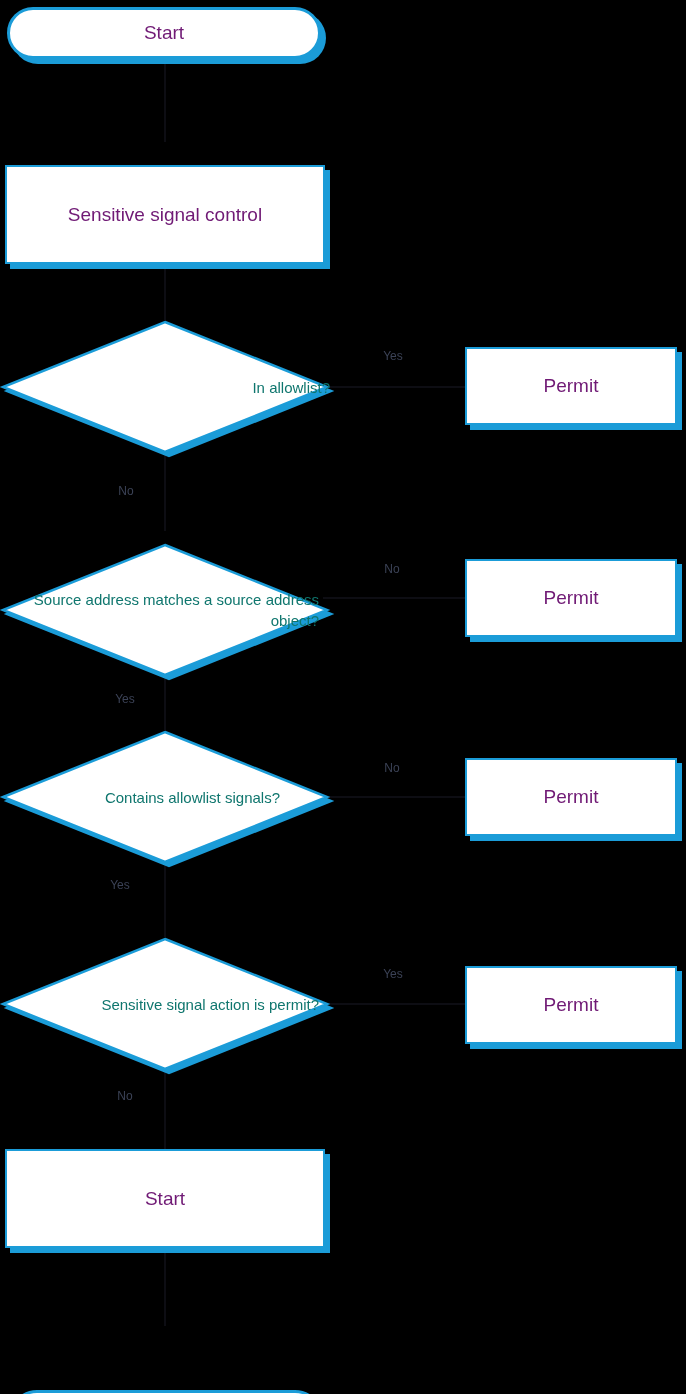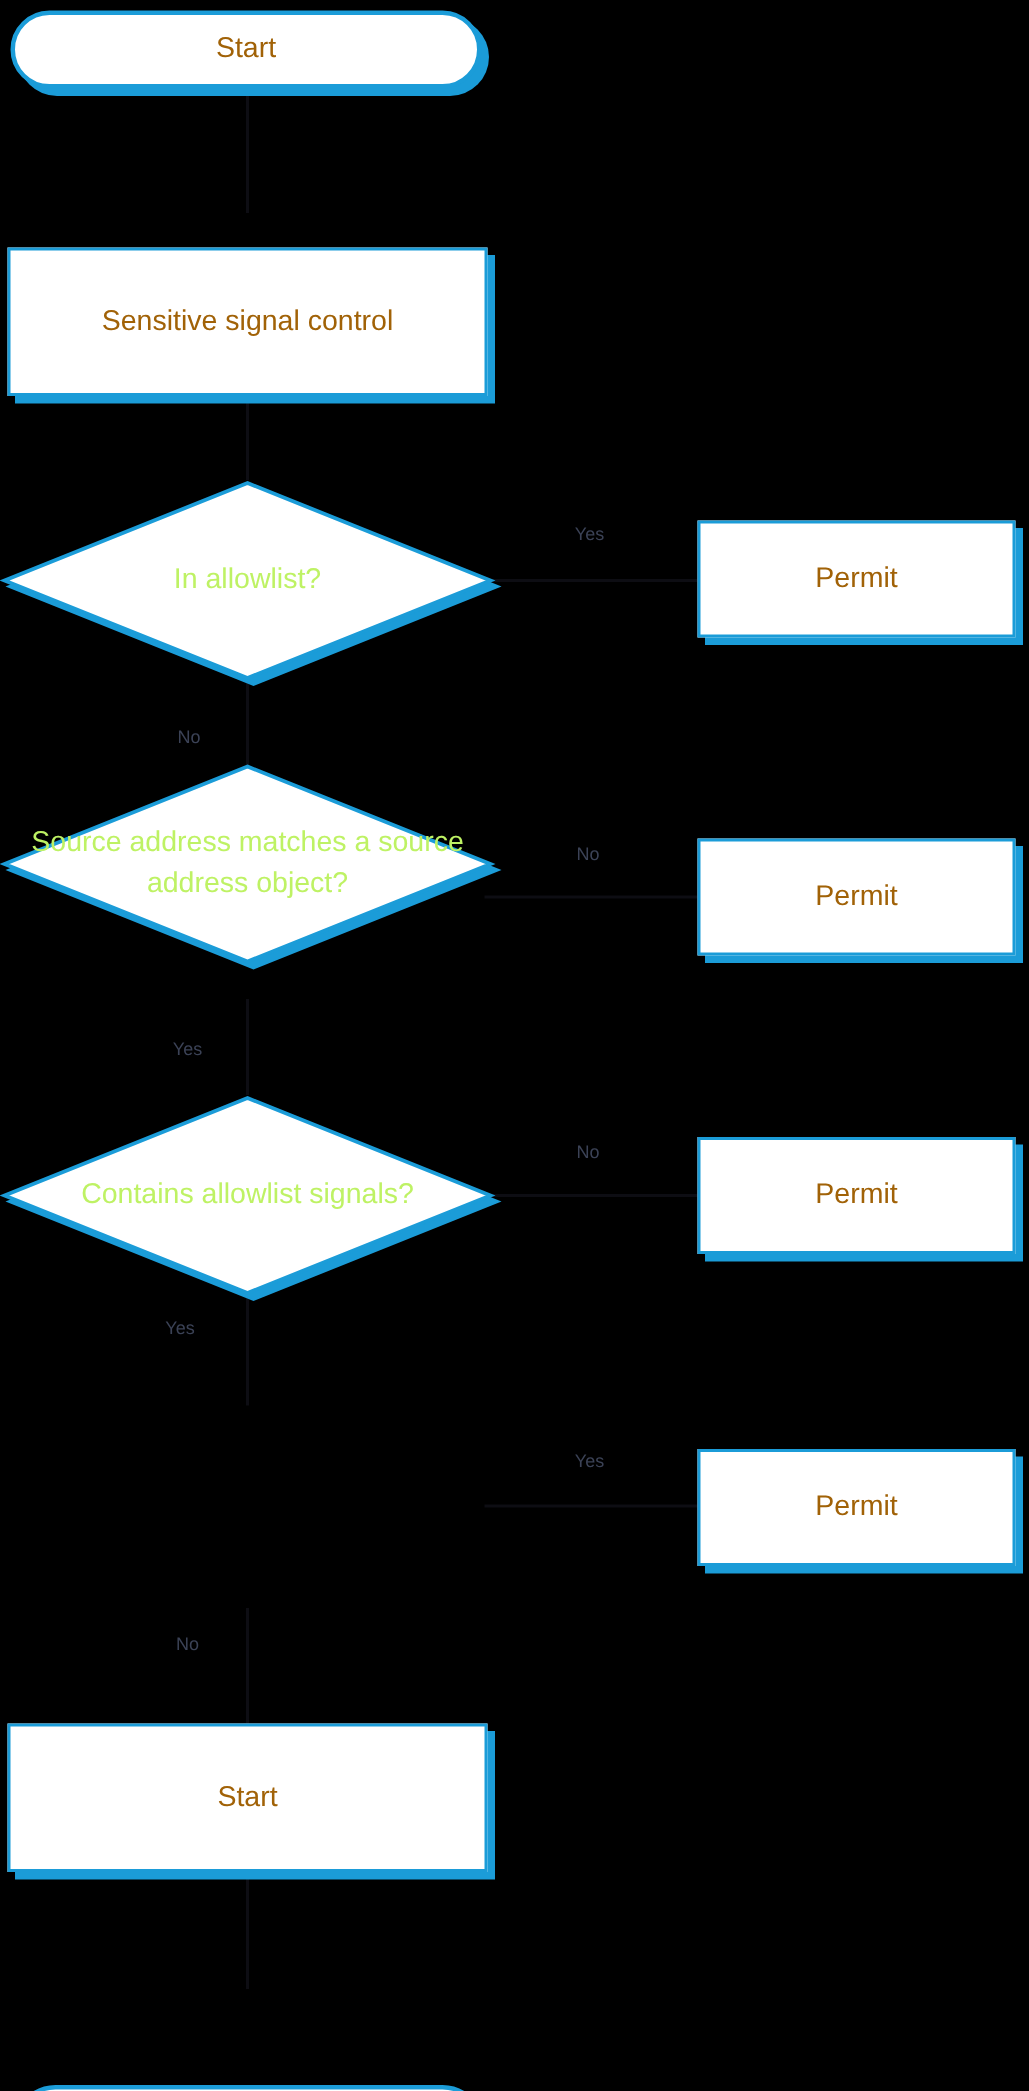--- a/index.html
+++ b/index.html
@@ -30,21 +30,21 @@
     box-sizing: border-box;
     background: #ffffff;
     border: 2px solid #1b9cd8;
     box-shadow: 5px 5px 0 0 #1b9cd8;
     display: flex;
     align-items: center;
     justify-content: center;
     text-align: center;
     font-size: 19px;
     line-height: 1.35;
-    color: #a16207;
+    color: #701a75;
   }
   .pill {
     border-radius: 28px;
     border-width: 3px;
   }
   .diamond-wrap {
     position: absolute;
     width: 332px;
     height: 136px;
   }
@@ -60,24 +60,24 @@
     stroke: #1b9cd8;
     stroke-width: 2.5;
     filter: drop-shadow(4px 4px 0 #1b9cd8);
   }
   .diamond-label {
     position: absolute;
     left: 50%;
     top: 50%;
     transform: translate(-50%, -50%);
     width: 330px;
-    text-align: center;
-    font-size: 19px;
+    text-align: right;
+    font-size: 15px;
     line-height: 1.4;
-    color: #bef264;
+    color: #0f766e;
     white-space: normal;
   }
   .diamond-label.narrow { width: 230px; }
   .diamond-label.mid    { width: 308px; }
   .edge-label {
     position: absolute;
     transform: translate(-50%, -50%);
     font-size: 12px;
     color: #3b4256;
     white-space: nowrap;
@@ -110,34 +110,40 @@
     <span>Sensitive signal control</span>
   </div>
 
   <div class="diamond-wrap" style="left:-1px; top:319px;">
     <svg viewBox="0 0 332 136">
       <polygon points="166,3 328,68 166,133 4,68"></polygon>
     </svg>
     <div class="diamond-label">In allowlist?</div>
   </div>
 
-  <div class="diamond-wrap" style="left:-1px; top:508px;">
+  <div class="diamond-wrap" style="left:-1px; top:542px;">
     <svg viewBox="0 0 332 136">
       <polygon points="166,3 328,68 166,133 4,68"></polygon>
     </svg>
     <div class="diamond-label mid">Source address matches a source address object?</div>
   </div>
 
   <div class="diamond-wrap" style="left:-1px; top:729px;">
     <svg viewBox="0 0 332 136">
       <polygon points="166,3 328,68 166,133 4,68"></polygon>
     </svg>
     <div class="diamond-label narrow">Contains allowlist signals?</div>
   </div>
 
+  <div class="diamond-wrap" style="left:-1px; top:936px;">
+    <svg viewBox="0 0 332 136">
+      <polygon points="166,3 328,68 166,133 4,68"></polygon>
+    </svg>
+    <div class="diamond-label mid">Sensitive signal action is permit?</div>
+  </div>
 
   <div class="node" style="left:465px; top:347px; width:212px; height:78px;">
     <span>Permit</span>
   </div>
   <div class="node" style="left:465px; top:559px; width:212px; height:78px;">
     <span>Permit</span>
   </div>
   <div class="node" style="left:465px; top:758px; width:212px; height:78px;">
     <span>Permit</span>
   </div>

